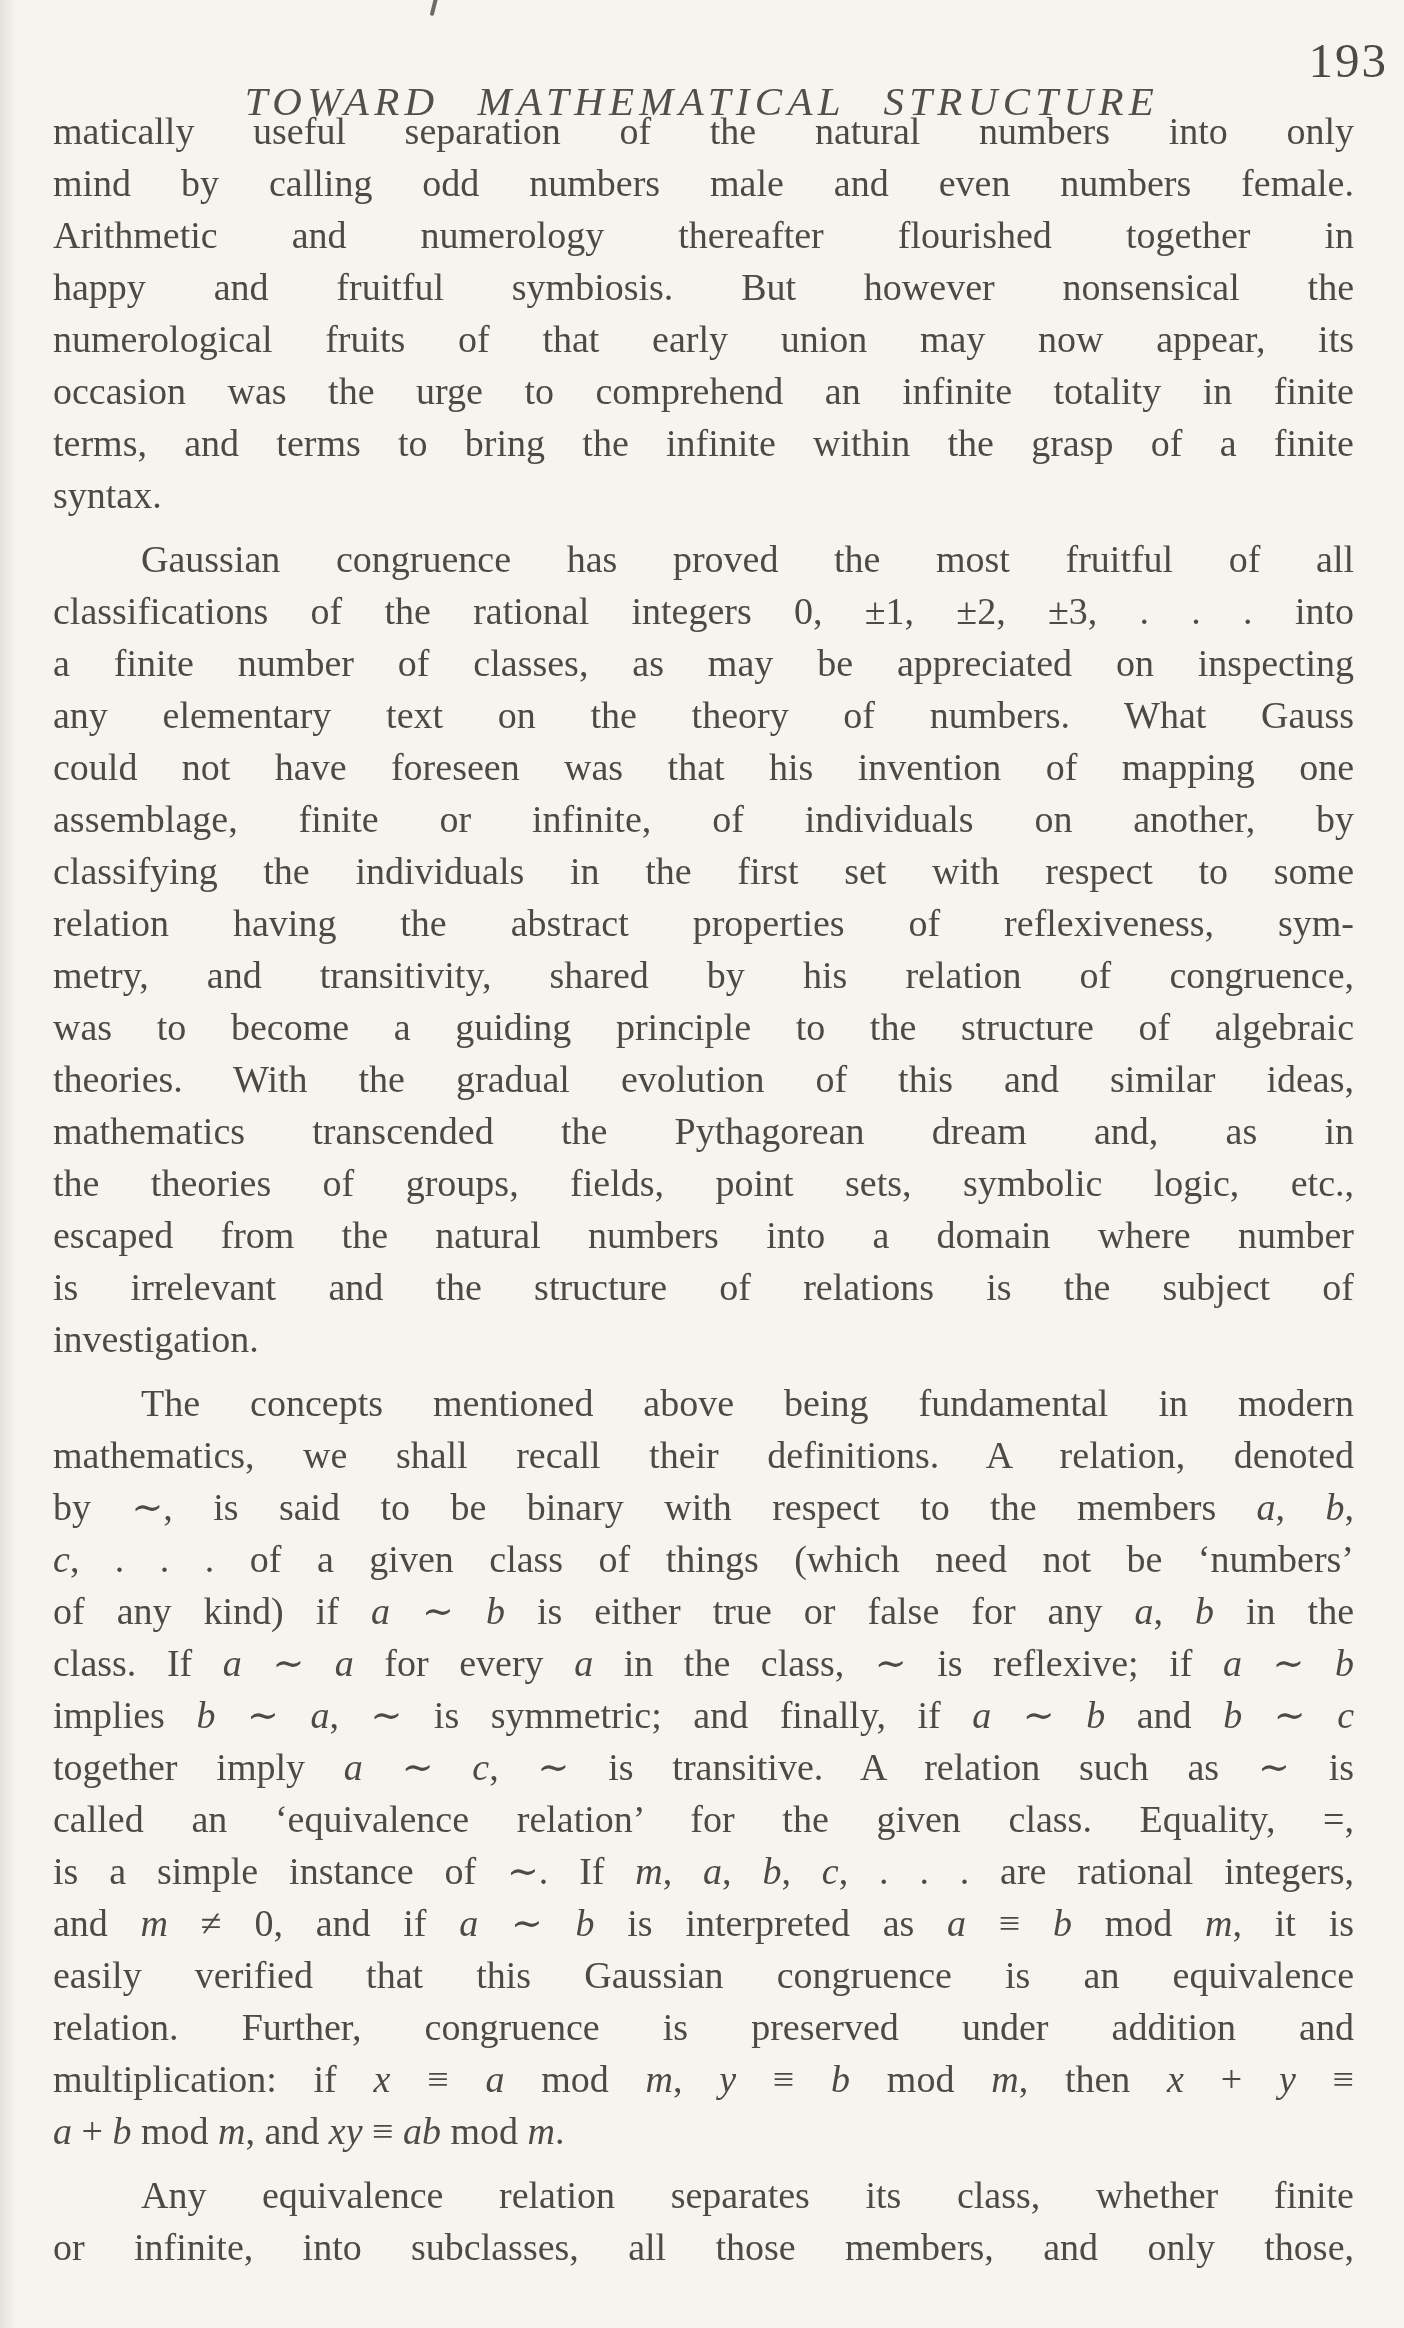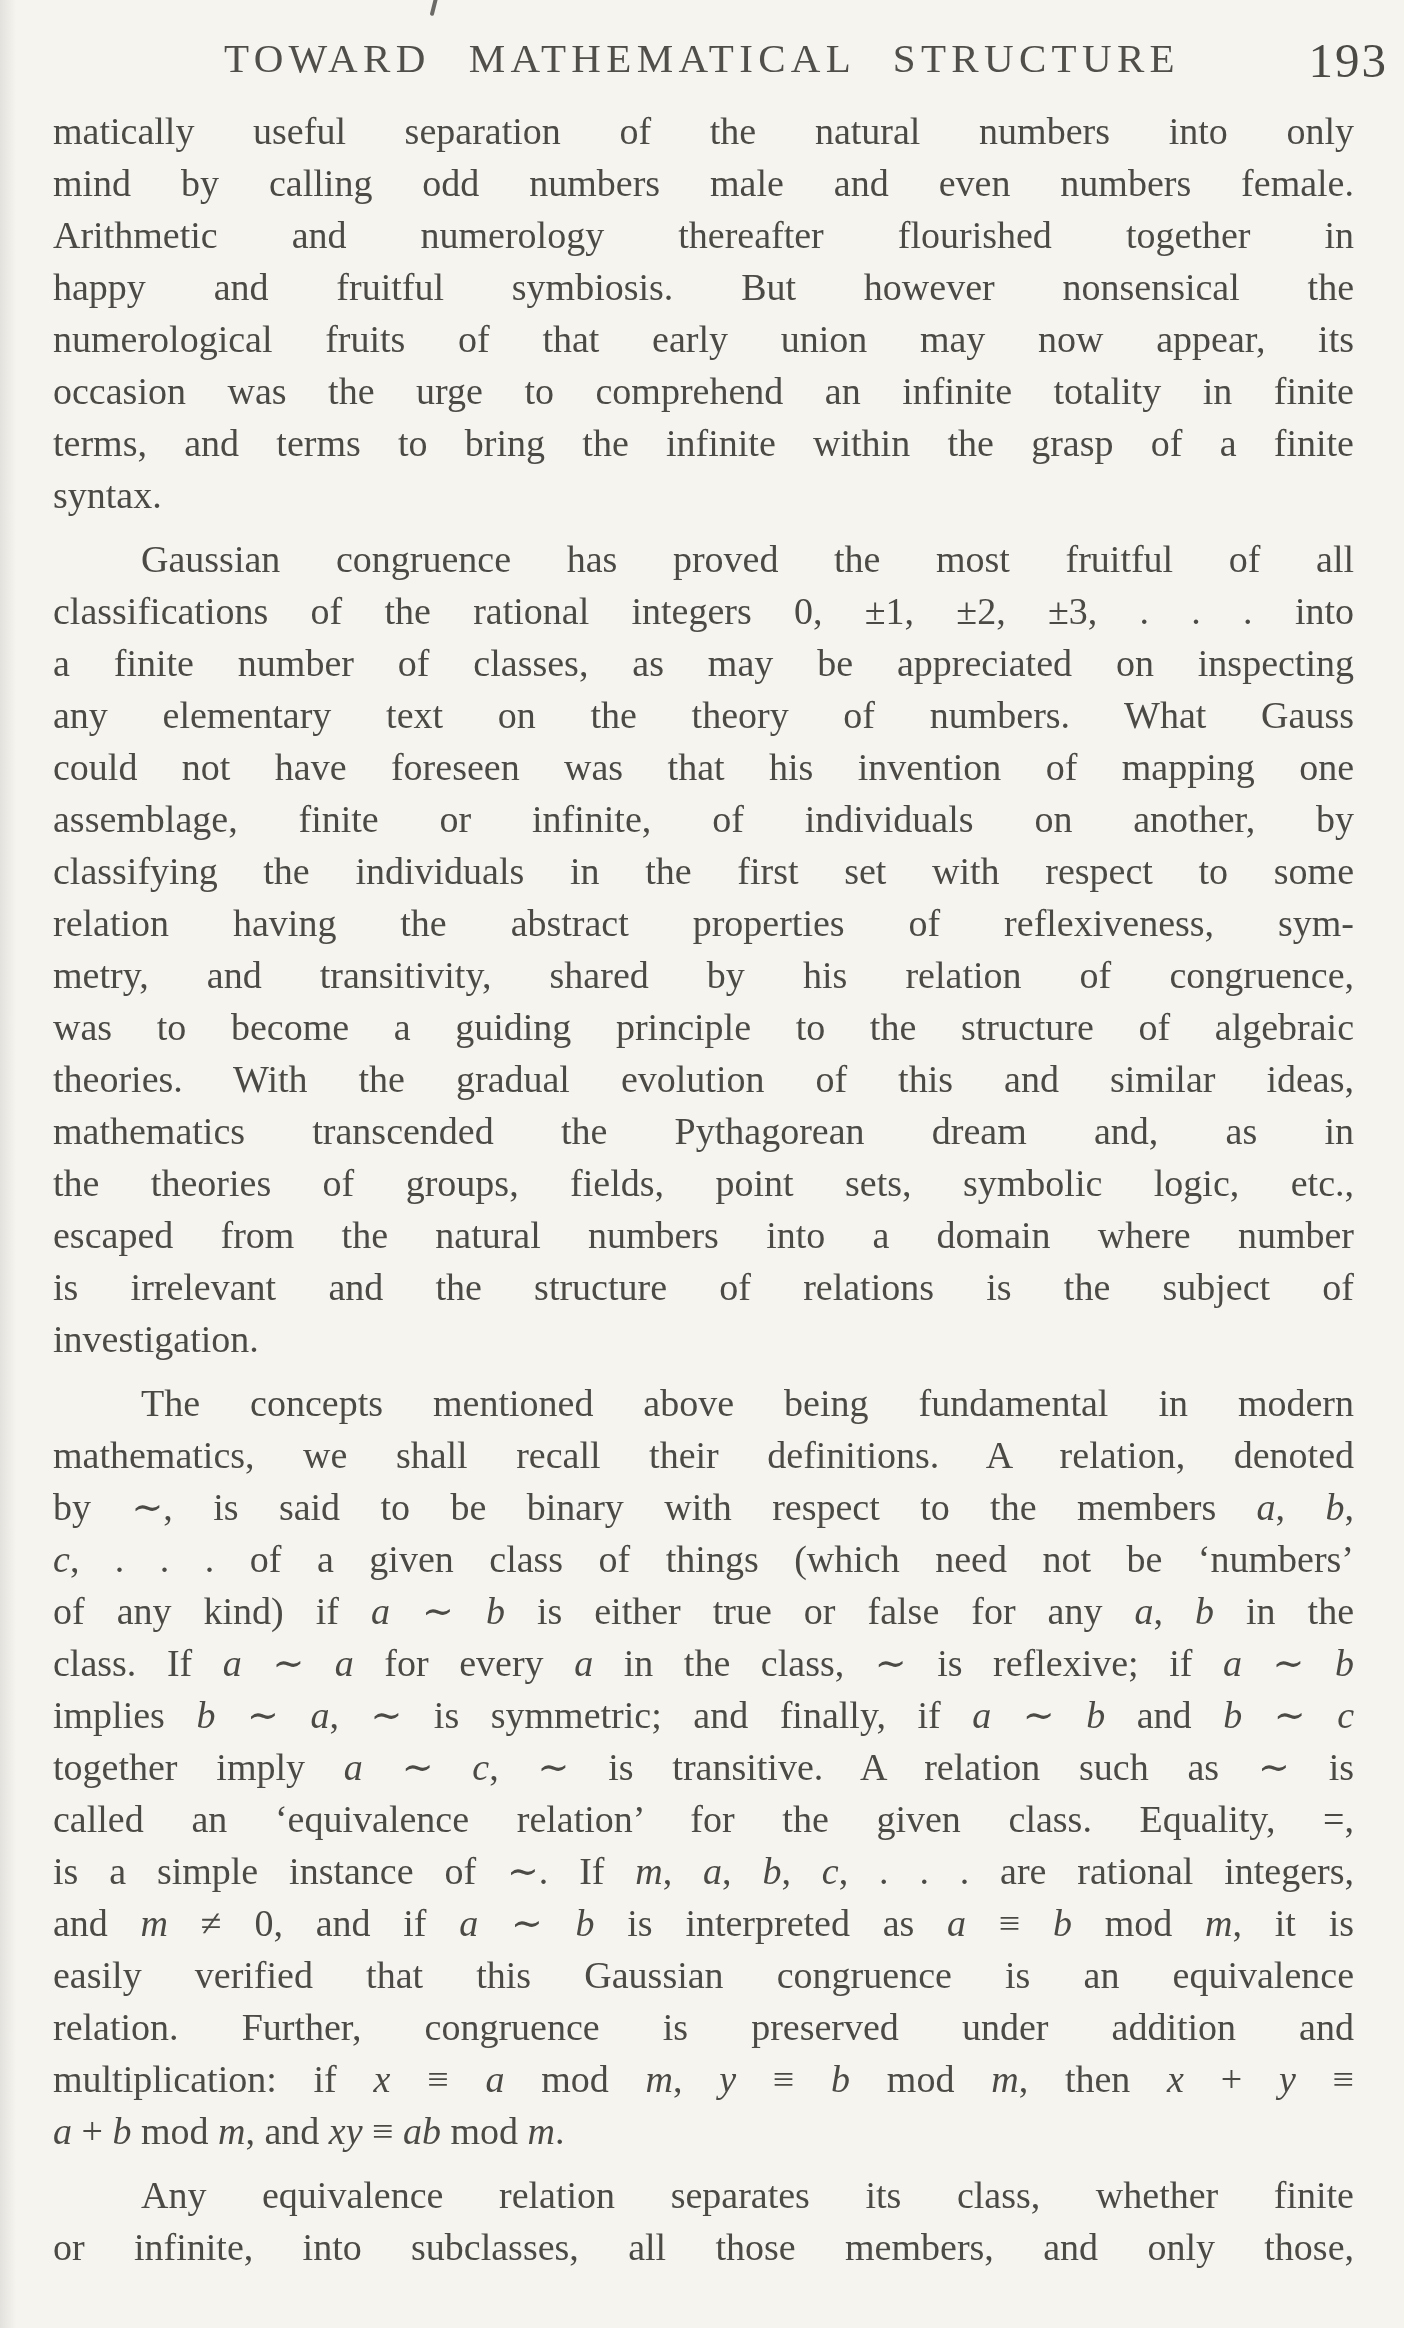--- a/index.html
+++ b/index.html
@@ -19,24 +19,26 @@
   }
   .stray-mark {
     position: absolute; left: 432px; top: -4px;
     width: 4px; height: 20px; border-radius: 3px;
     background: #6b6a66; transform: rotate(14deg);
   }
   .header { position: absolute; top: 34px; left: 0; right: 0; height: 60px; }
   .running-head {
     position: absolute; left: 0; right: 0;
     text-align: center;
+    font-style: italic;
     font-size: 41px;
     letter-spacing: 0.13em;
     word-spacing: 0.55em;
     color: #504f4a;
+    margin-top: 43px;
   }
   .page-number {
     position: absolute; right: 16px; top: -2px;
     font-size: 49px;
     letter-spacing: 2px;
     color: #4b4a45;
   }
   .body-text {
     position: absolute;
     left: 41px; right: 38px; top: 93px;

